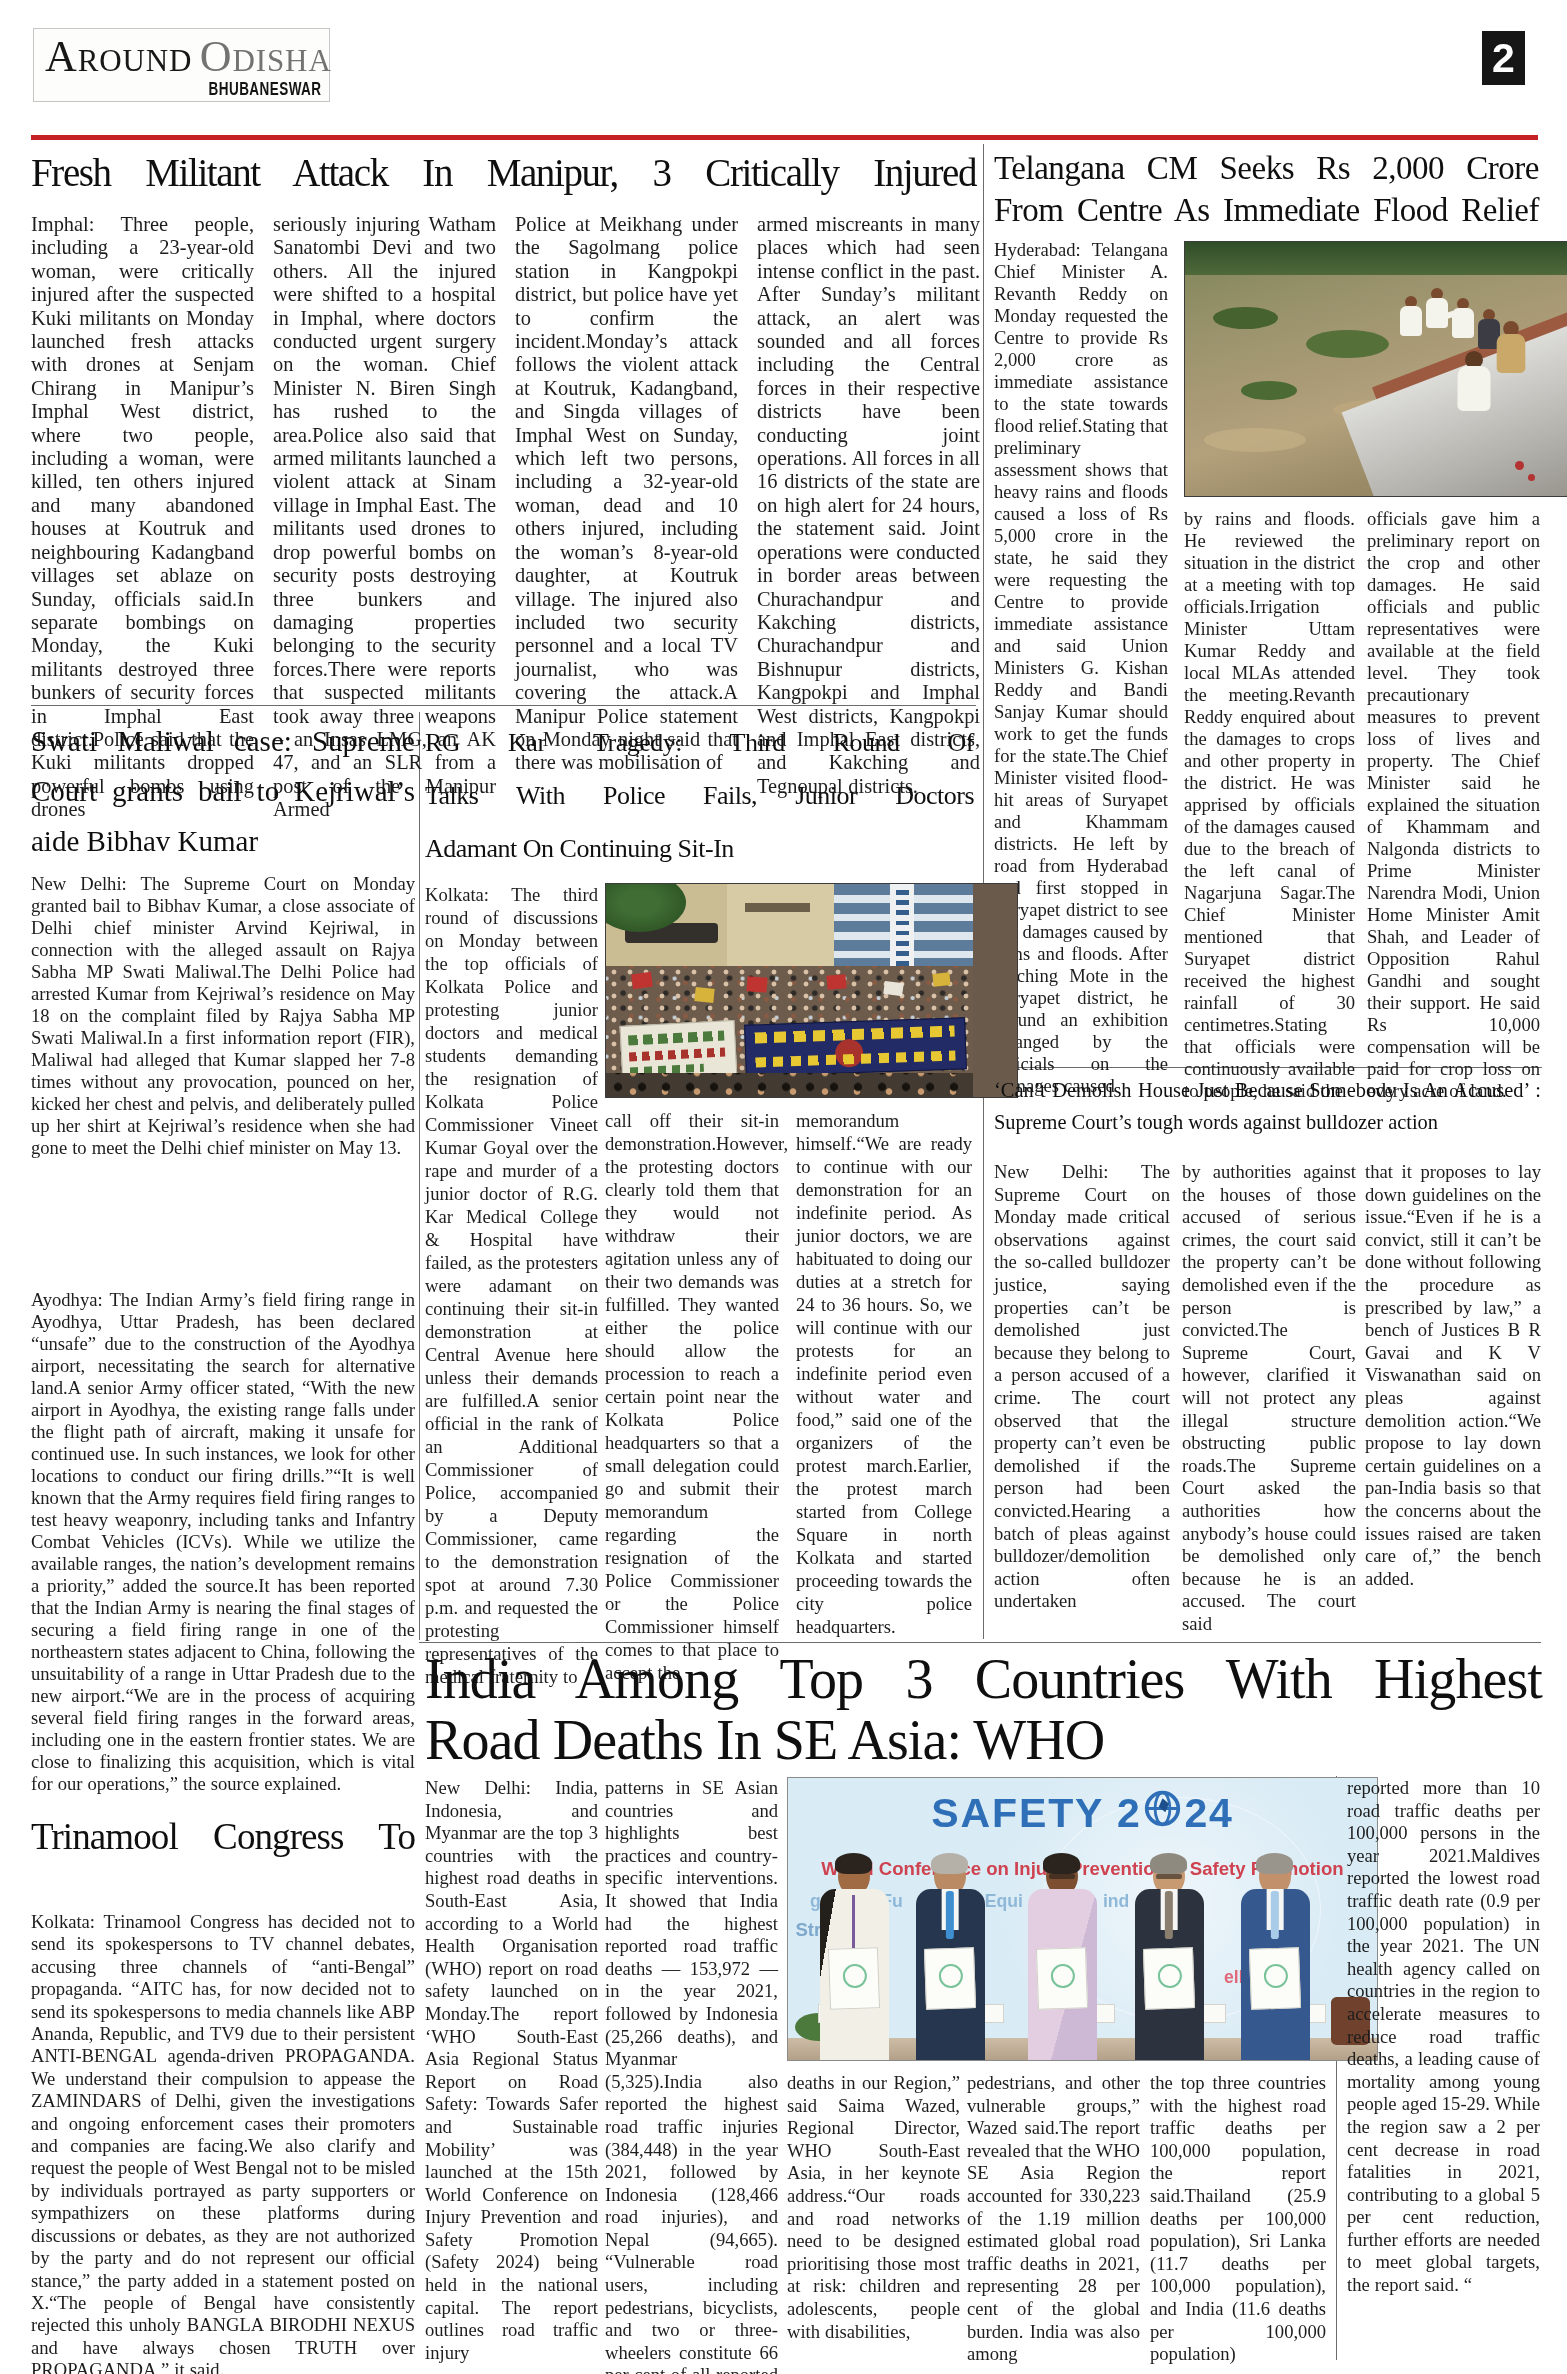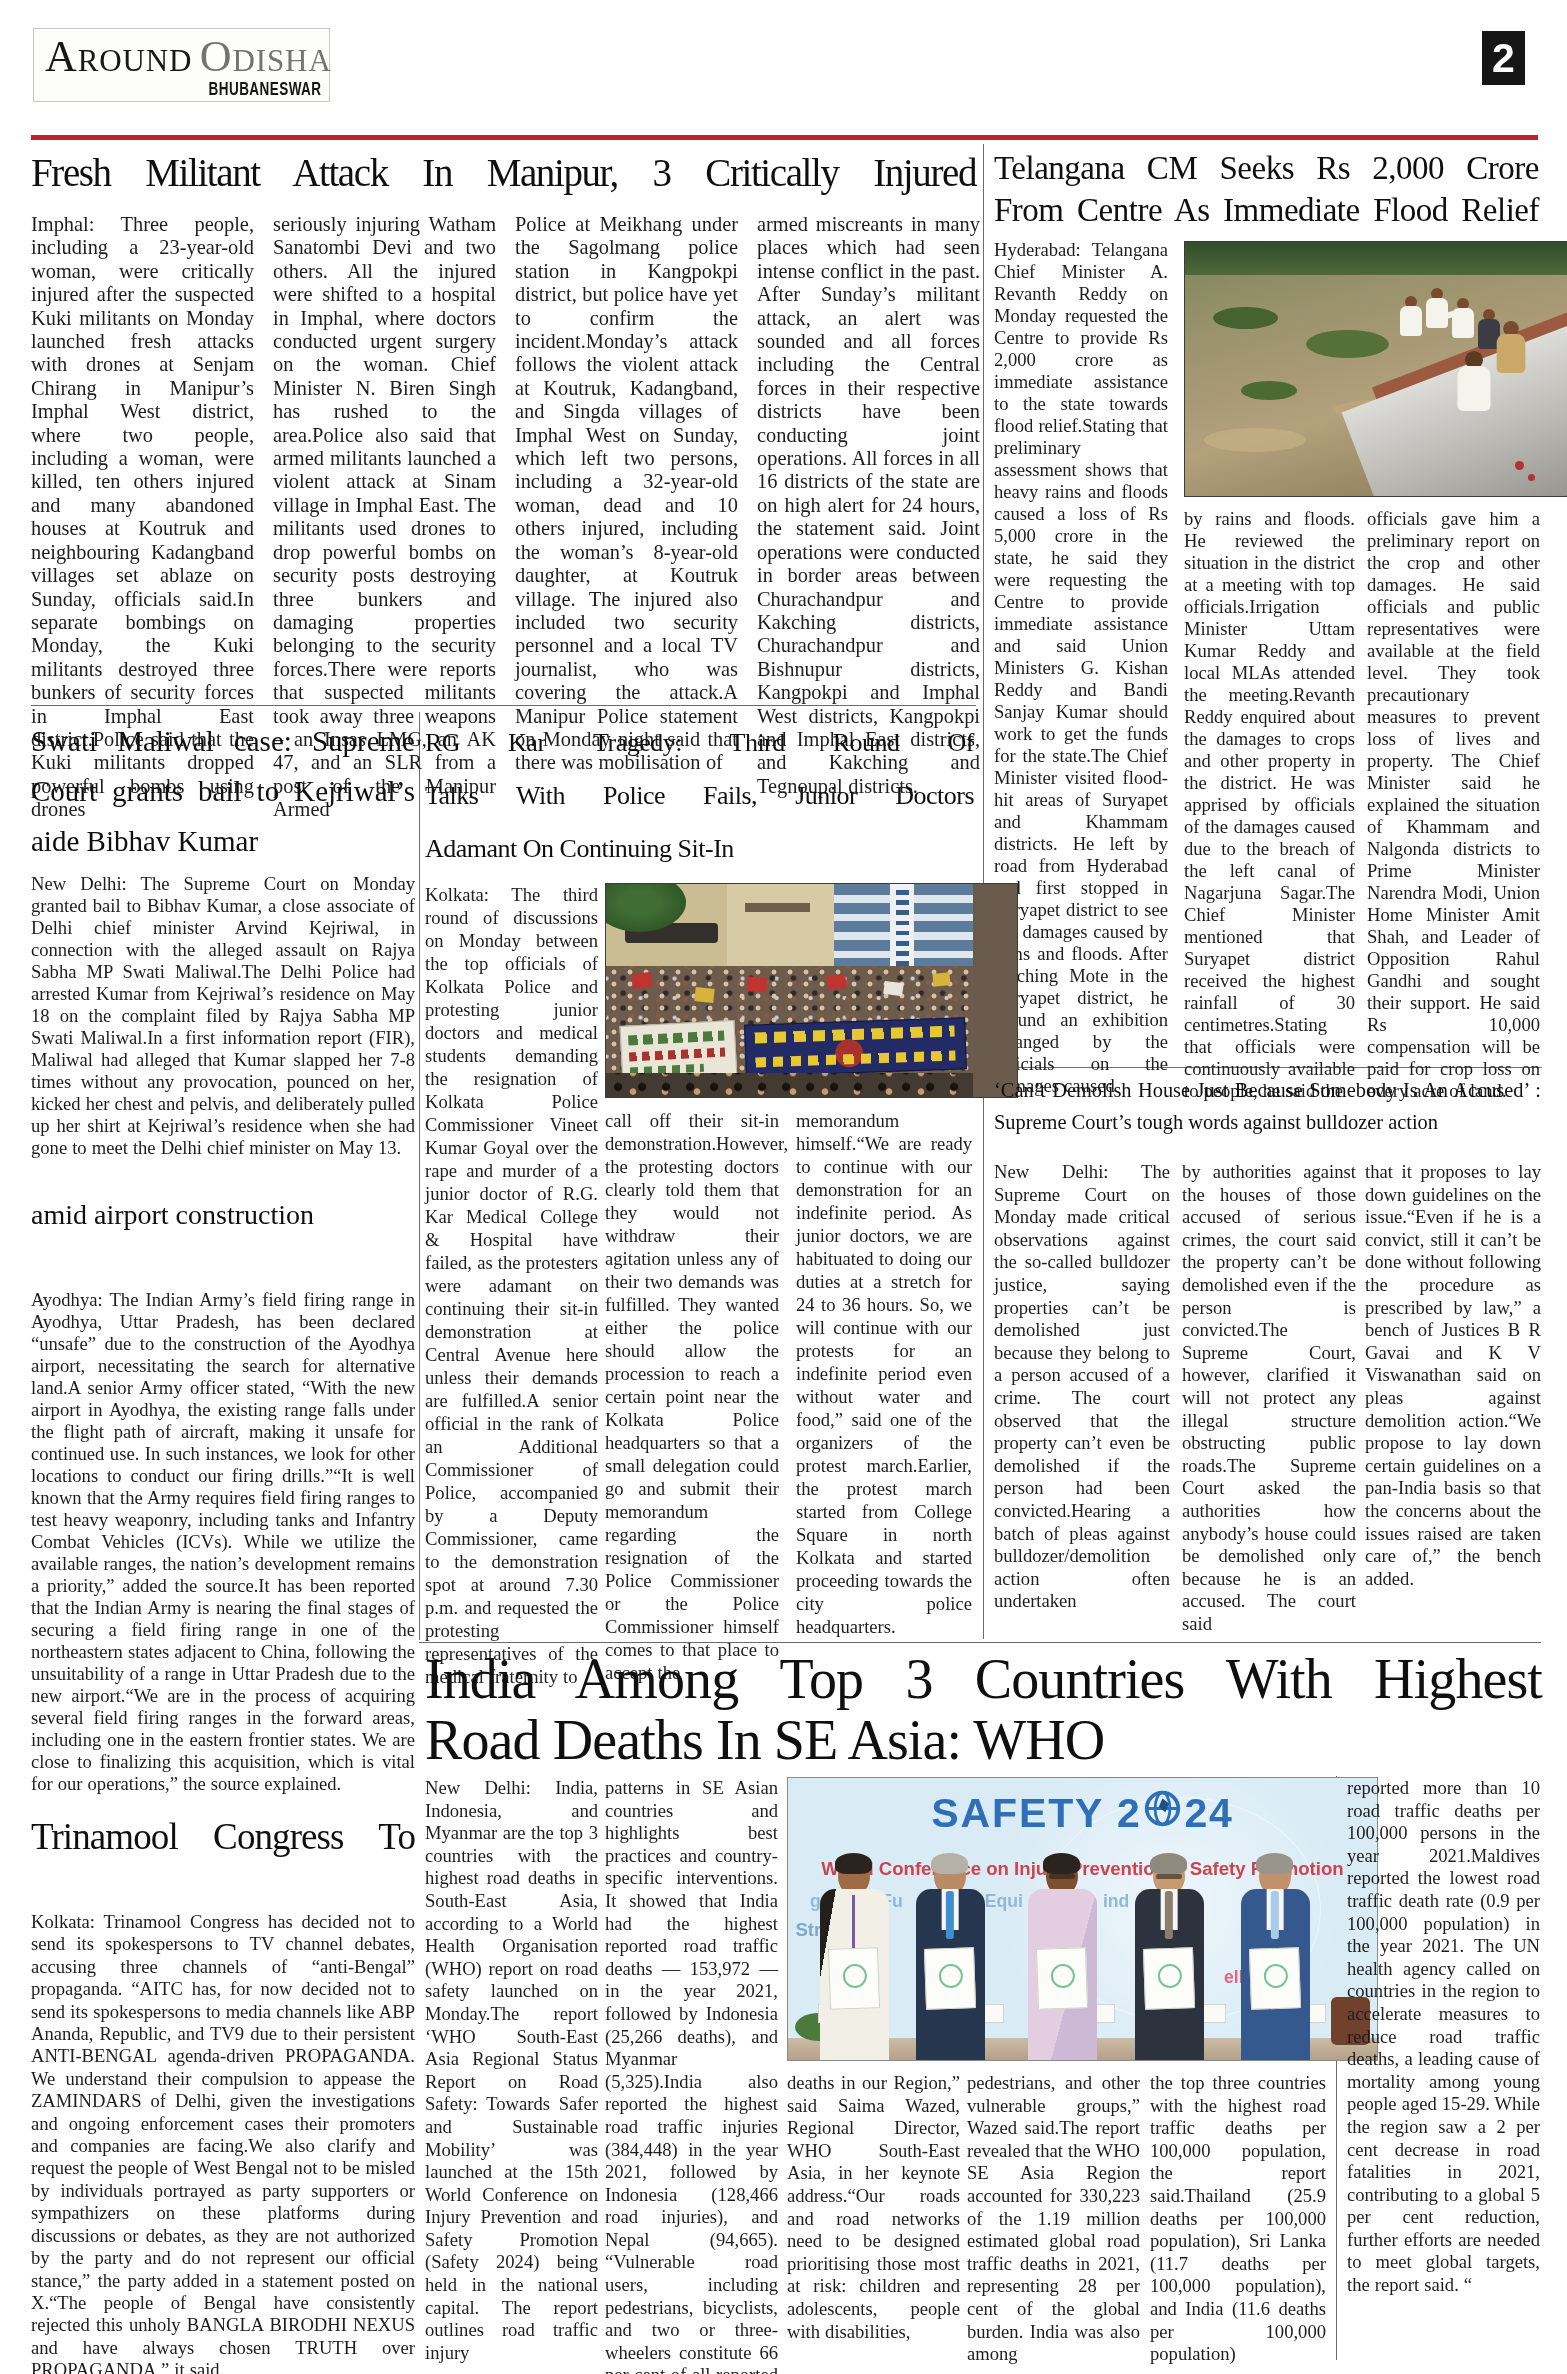--- a/index.html
+++ b/index.html
@@ -182,21 +182,20 @@
       <div class="hl-line">‘Can’t Demolish House Just Because Somebody Is An Accused’ :</div>
       <div class="hl-line left-last">Supreme Court’s tough words against bulldozer action</div>
     </div>
     <div class="bcol" style="left:994px;top:1161px;width:176px;">New Delhi: The Supreme Court on Monday made critical observations against the so-called bulldozer justice, saying properties can’t be demolished just because they belong to a person accused of a crime. The court observed that the property can’t even be demolished if the person had been convicted.Hearing a batch of pleas against bulldozer/demolition action often undertaken</div>
     <div class="bcol" style="left:1182px;top:1161px;width:174px;">by authorities against the houses of those accused of serious crimes, the court said the property can’t be demolished even if the person is convicted.The Supreme Court, however, clarified it will not protect any illegal structure obstructing public roads.The Supreme Court asked the authorities how anybody’s house could be demolished only because he is an accused. The court said</div>
     <div class="bcol" style="left:1365px;top:1161px;width:176px;">that it proposes to lay down guidelines on the issue.“Even if he is a convict, still it can’t be done without following the procedure as prescribed by law,” a bench of Justices B R Gavai and K V Viswanathan said on pleas against demolition action.“We propose to lay down certain guidelines on a pan-India basis so that the concerns about the issues raised are taken care of,” the bench added.</div>
   </section>
 
   <section class="layer">
     <div class="hl" style="left:31px;top:1192px;width:384px;font-size:28px;line-height:46px;">
-      <div class="hl-line left-last">amid airport construction</div>
     </div>
     <div class="bcol" style="left:31px;top:1289px;width:384px;line-height:22px;">Ayodhya: The Indian Army’s field firing range in Ayodhya, Uttar Pradesh, has been declared “unsafe” due to the construction of the Ayodhya airport, necessitating the search for alternative land.A senior Army officer stated, “With the new airport in Ayodhya, the existing range falls under the flight path of aircraft, making it unsafe for continued use. In such instances, we look for other locations to conduct our firing drills.”“It is well known that the Army requires field firing ranges to test heavy weaponry, including tanks and Infantry Combat Vehicles (ICVs). While we utilize the available ranges, the nation’s development remains a priority,” added the source.It has been reported that the Indian Army is nearing the final stages of securing a field firing range in one of the northeastern states adjacent to China, following the unsuitability of a range in Uttar Pradesh due to the new airport.“We are in the process of acquiring several field firing ranges in the forward areas, including one in the eastern frontier states. We are close to finalizing this acquisition, which is vital for our operations,” the source explained.</div>
   </section>
 
   <section class="layer">
     <div class="hl" style="left:31px;top:1814px;width:384px;font-size:37px;letter-spacing:-0.9px;line-height:46px;">
       <div class="hl-line">Trinamool Congress To</div>
     </div>
     <div class="bcol" style="left:31px;top:1911px;width:384px;line-height:22.4px;">Kolkata: Trinamool Congress has decided not to send its spokespersons to TV channel debates, accusing three channels of “anti-Bengal” propaganda. “AITC has, for now decided not to send its spokespersons to media channels like ABP Ananda, Republic, and TV9 due to their persistent ANTI-BENGAL agenda-driven PROPAGANDA. We understand their compulsion to appease the ZAMINDARS of Delhi, given the investigations and ongoing enforcement cases their promoters and companies are facing.We also clarify and request the people of West Bengal not to be misled by individuals portrayed as party supporters or sympathizers on these platforms during discussions or debates, as they are not authorized by the party and do not represent our official stance,” the party added in a statement posted on X.“The people of Bengal have consistently rejected this unholy BANGLA BIRODHI NEXUS and have always chosen TRUTH over PROPAGANDA,” it said.</div>
   </section>

